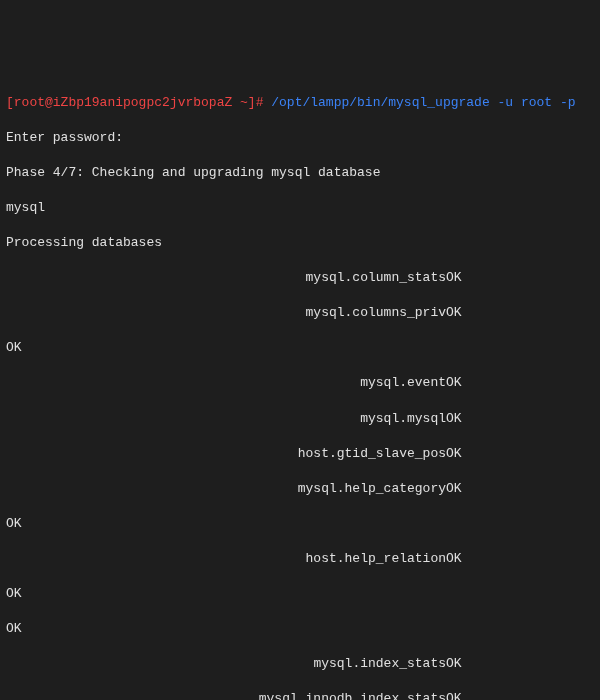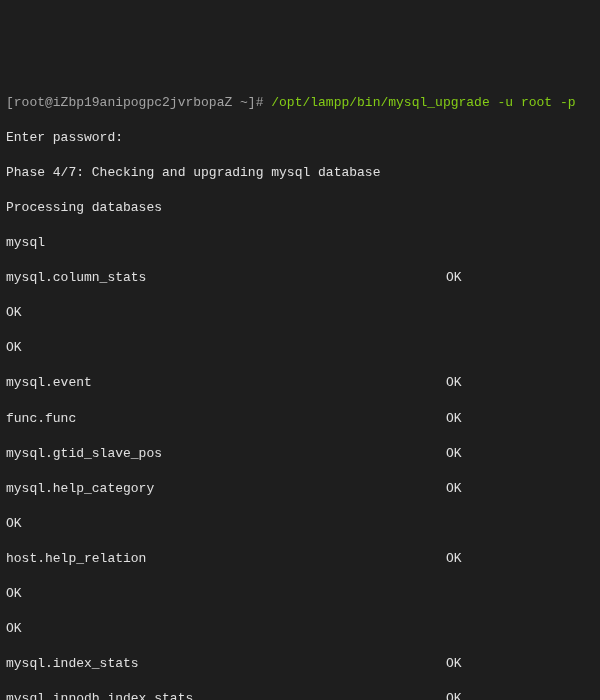--- a/index.html
+++ b/index.html
@@ -7,44 +7,44 @@
       color: #e0e0e0;
       font-family: Consolas, 'Courier New', monospace;
       font-size: 13px;
       margin: 0;
       padding: 6px;
       line-height: 1.35;
       white-space: pre;
       width: 600px;
       box-sizing: border-box;
     }
-    .prompt-user { color: #a3a3a3; }
-    .prompt-cmd  { color: #84cc16; margin-top: 43px; }
+    .prompt-user { color: #ef4444; }
+    .prompt-cmd  { color: #3b82f6; margin-top: 43px; }
     .line { display: block; }
     .ok-line { display: flex; }
-    .ok-name { width: 440px; }
+    .ok-name { width: 440px; text-align: right; }
     .ok-status { }
   </style>
 </head>
 <body>
 
 
 
 <div>
 <span class="line"><span class="prompt-user">[root@iZbp19anipogpc2jvrbopaZ ~]# </span><span class="prompt-cmd">/opt/lampp/bin/mysql_upgrade -u root -p</span></span>
 <span class="line">Enter password:</span>
 <span class="line">Phase 4/7: Checking and upgrading mysql database</span>
+<span class="line">mysql</span>
 <span class="line">Processing databases</span>
-<span class="line">mysql</span>
 <span class="ok-line"><span class="ok-name">mysql.column_stats</span><span class="ok-status">OK</span></span>
-<span class="ok-line"><span class="ok-status">OK</span></span>
+<span class="ok-line"><span class="ok-name">mysql.columns_priv</span><span class="ok-status">OK</span></span>
 <span class="ok-line"><span class="ok-status">OK</span></span>
 <span class="ok-line"><span class="ok-name">mysql.event</span><span class="ok-status">OK</span></span>
-<span class="ok-line"><span class="ok-name">func.func</span><span class="ok-status">OK</span></span>
-<span class="ok-line"><span class="ok-name">mysql.gtid_slave_pos</span><span class="ok-status">OK</span></span>
+<span class="ok-line"><span class="ok-name">mysql.mysql</span><span class="ok-status">OK</span></span>
+<span class="ok-line"><span class="ok-name">host.gtid_slave_pos</span><span class="ok-status">OK</span></span>
 <span class="ok-line"><span class="ok-name">mysql.help_category</span><span class="ok-status">OK</span></span>
 <span class="ok-line"><span class="ok-status">OK</span></span>
 <span class="ok-line"><span class="ok-name">host.help_relation</span><span class="ok-status">OK</span></span>
 <span class="ok-line"><span class="ok-status">OK</span></span>
 <span class="ok-line"><span class="ok-status">OK</span></span>
 <span class="ok-line"><span class="ok-name">mysql.index_stats</span><span class="ok-status">OK</span></span>
 <span class="ok-line"><span class="ok-name">mysql.innodb_index_stats</span><span class="ok-status">OK</span></span>
 
 
 

